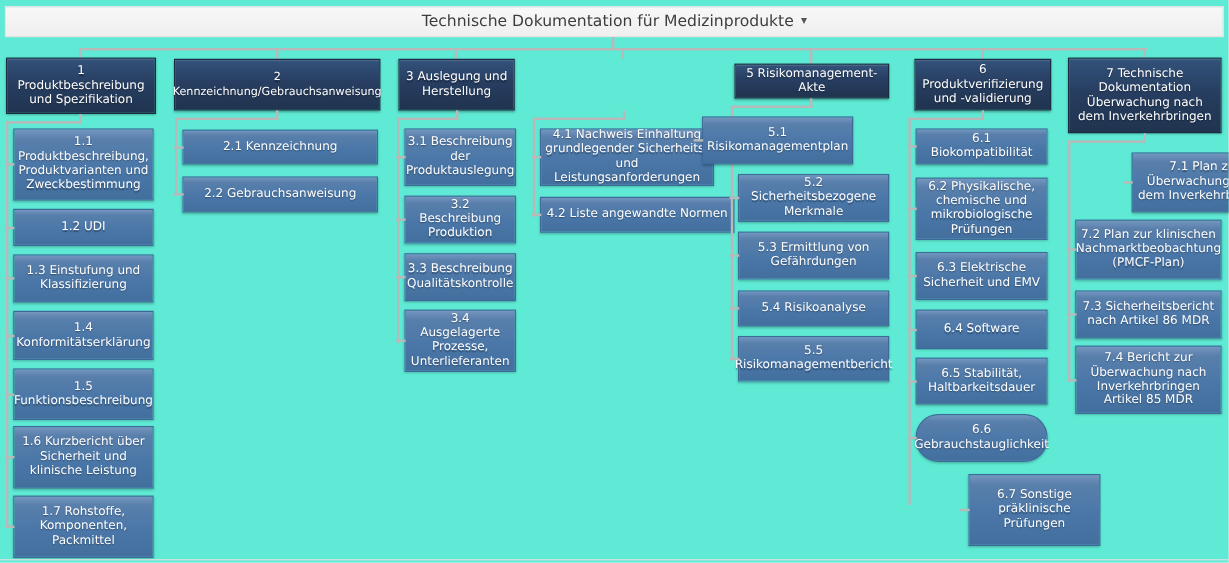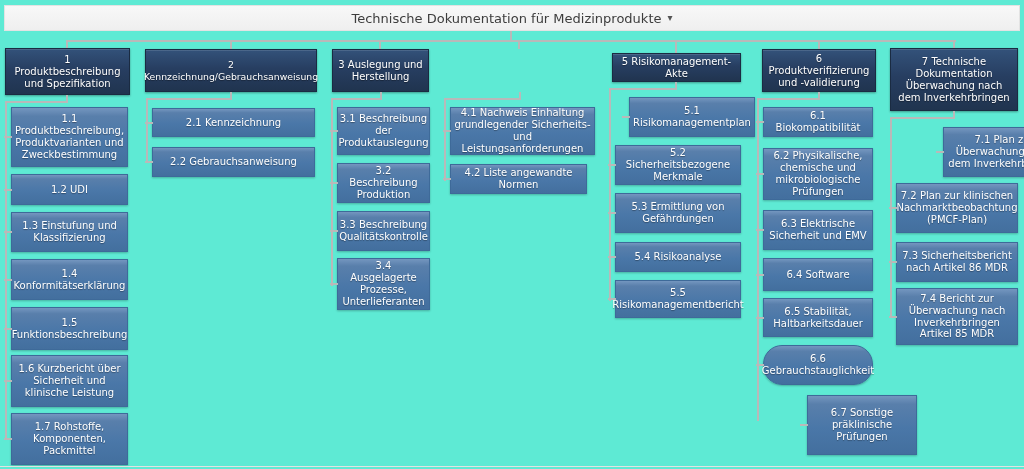--- a/index.html
+++ b/index.html
@@ -86,27 +86,27 @@
   <div class="line" style="left:331px;top:98px;width:2px;height:188px;"></div>
   <div class="sub" style="left:337px;top:107px;width:93px;height:48px;">3.1 Beschreibung der Produktauslegung</div>
   <div class="sub" style="left:337px;top:163px;width:93px;height:40px;">3.2 Beschreibung Produktion</div>
   <div class="sub" style="left:337px;top:211px;width:93px;height:40px;">3.3 Beschreibung Qualitätskontrolle</div>
   <div class="sub" style="left:337px;top:258px;width:93px;height:52px;">3.4 Ausgelagerte Prozesse, Unterlieferanten</div>
 
   <div class="line" style="left:519px;top:92px;width:2px;height:8px;"></div>
   <div class="line" style="left:444px;top:98px;width:77px;height:2px;"></div>
   <div class="line" style="left:444px;top:98px;width:2px;height:83px;"></div>
   <div class="sub" style="left:450px;top:107px;width:145px;height:48px;">4.1 Nachweis Einhaltung grundlegender Sicherheits- und Leistungsanforderungen</div>
-  <div class="sub" style="left:450px;top:164px;width:137px;height:30px;">4.2 Liste angewandte Normen</div>
+  <div class="sub" style="left:450px;top:164px;width:162px;height:30px;">4.2 Liste angewandte Normen</div>
 
   <div class="hdr" style="left:612px;top:53px;width:129px;height:29px;">5 Risikomanagement-Akte</div>
   <div class="line" style="left:675px;top:82px;width:2px;height:8px;"></div>
   <div class="line" style="left:609px;top:88px;width:68px;height:2px;"></div>
   <div class="line" style="left:609px;top:88px;width:2px;height:213px;"></div>
-  <div class="sub" style="left:629px;top:97px;width:126px;height:40px;">5.1 Risikomanagementplan</div>
+  <div class="sub" style="left:585px;top:97px;width:126px;height:40px;">5.1 Risikomanagementplan</div>
   <div class="sub" style="left:615px;top:145px;width:126px;height:40px;">5.2 Sicherheitsbezogene Merkmale</div>
   <div class="sub" style="left:615px;top:193px;width:126px;height:40px;">5.3 Ermittlung von Gefährdungen</div>
   <div class="sub" style="left:615px;top:242px;width:126px;height:30px;">5.4 Risikoanalyse</div>
   <div class="sub" style="left:615px;top:280px;width:126px;height:38px;">5.5 Risikomanagementbericht</div>
 
   <div class="hdr" style="left:762px;top:49px;width:114px;height:43px;">6 Produktverifizierung und -validierung</div>
   <div class="line" style="left:818px;top:92px;width:2px;height:8px;"></div>
   <div class="line" style="left:757px;top:98px;width:63px;height:2px;"></div>
   <div class="line" style="left:757px;top:98px;width:2px;height:323px;"></div>
   <div class="sub" style="left:763px;top:107px;width:110px;height:30px;">6.1 Biokompatibilität</div>

